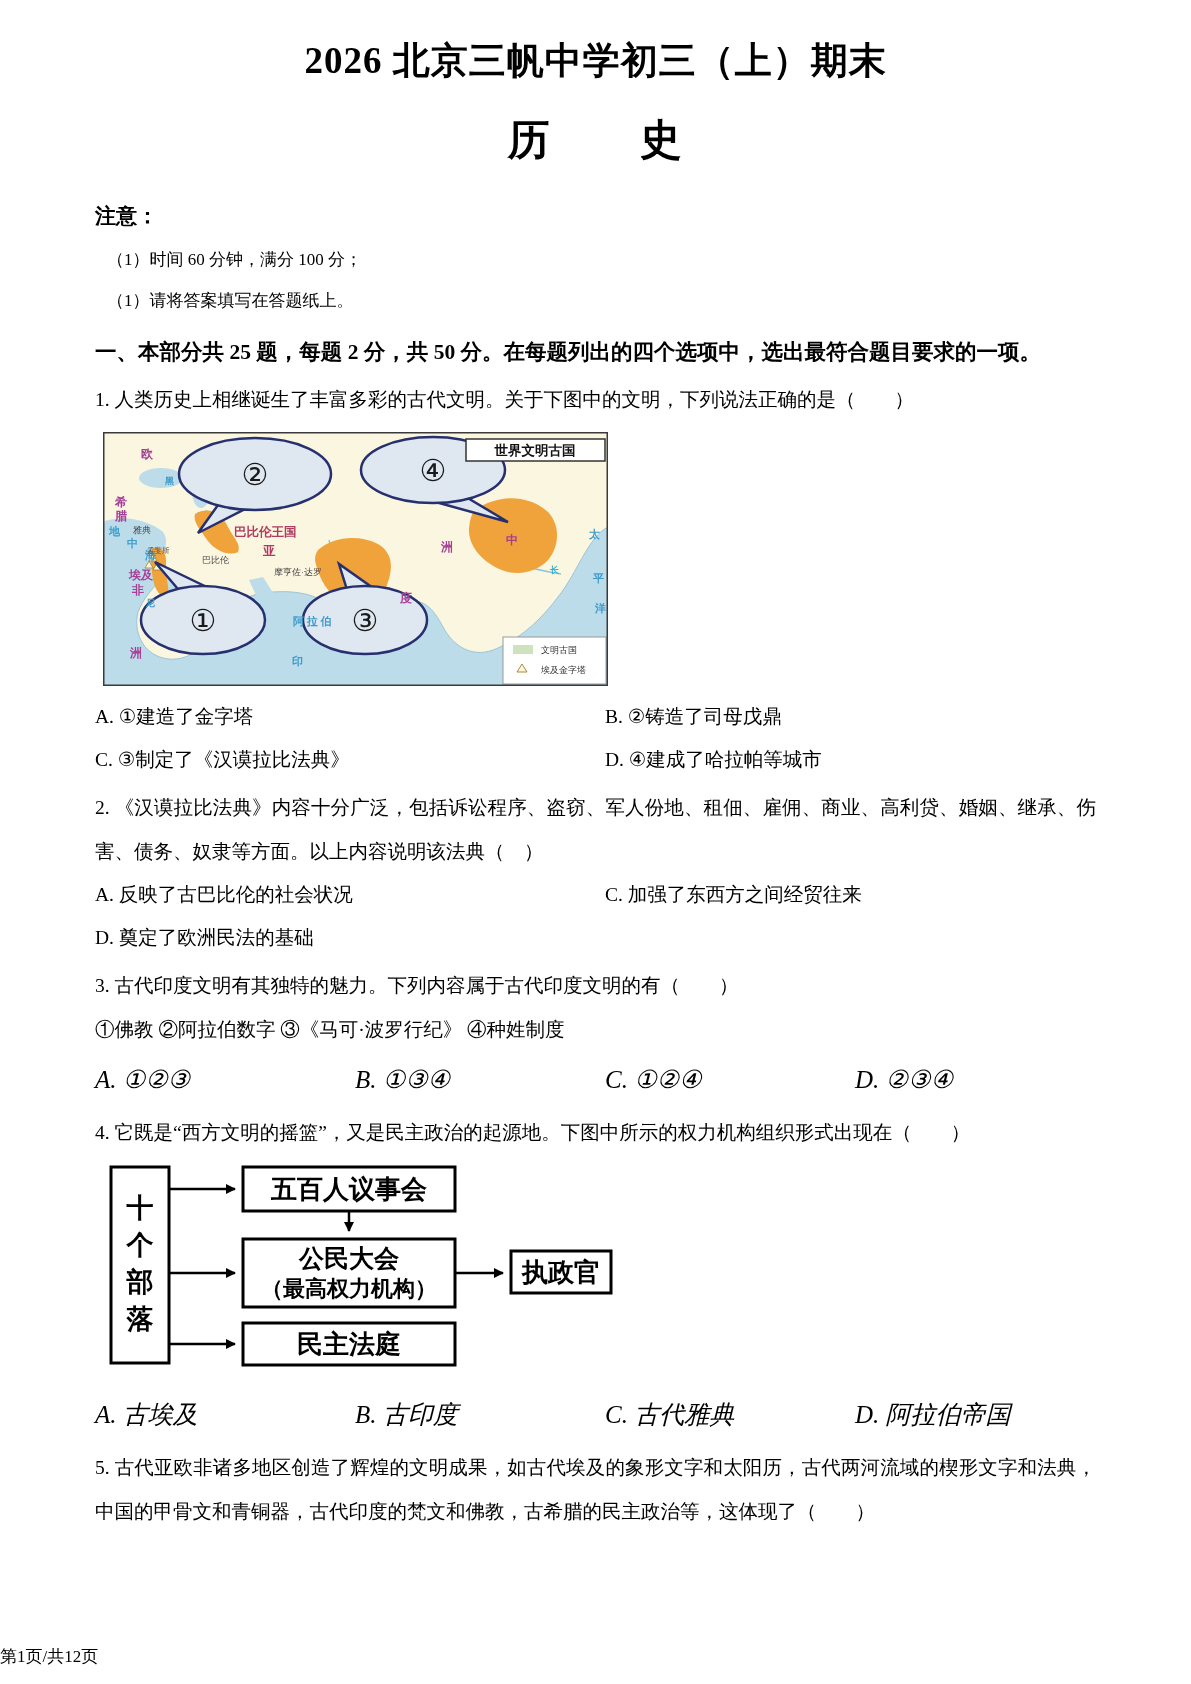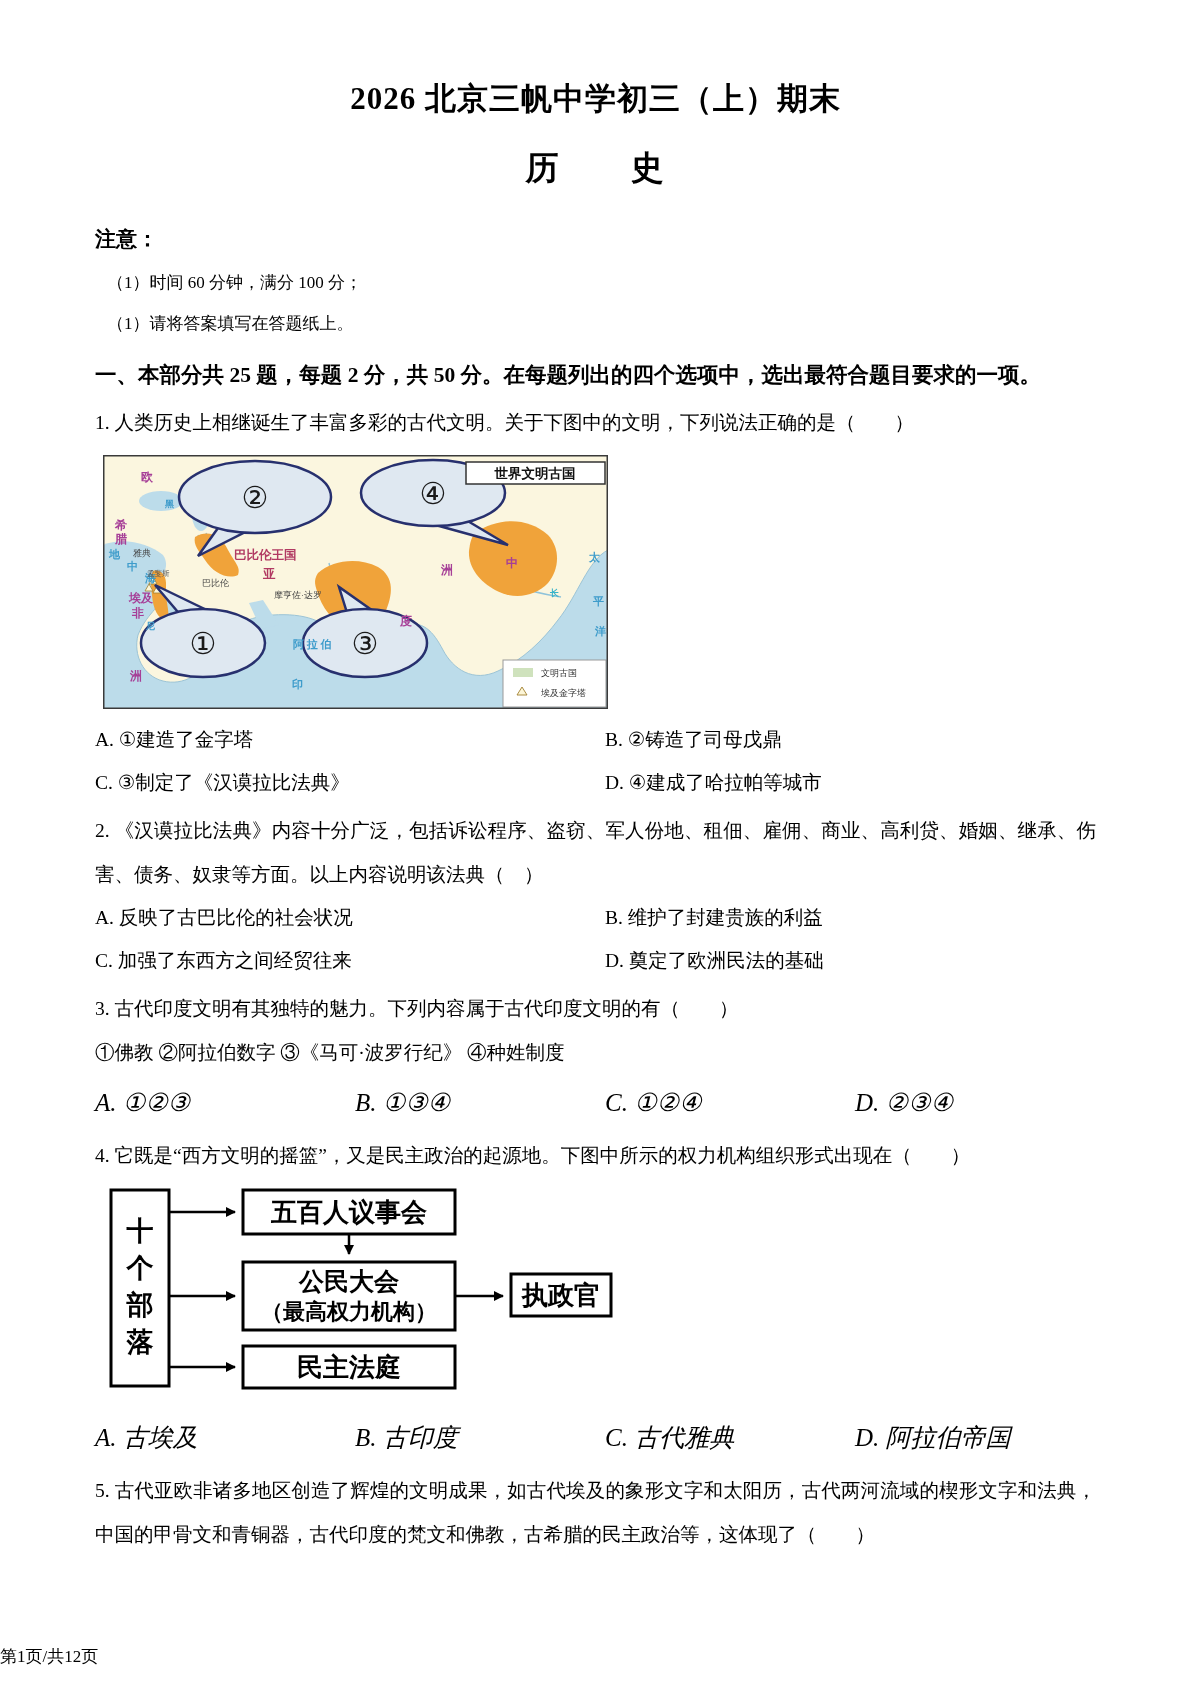--- a/index.html
+++ b/index.html
@@ -1,20 +1,20 @@
 <!DOCTYPE html>
 <html><head>
 <meta charset="utf-8">
 <style>
   html,body{margin:0;padding:0;background:#ffffff;}
   .page{position:relative;width:1191px;height:1684px;background:#fff;overflow:hidden;
         font-family:"Liberation Serif","DejaVu Serif",serif;color:#000;}
   .content{position:absolute;left:95px;top:0;width:1001px;}
-  .doc-title{margin-top:78px;text-align:center;font-size:31px;font-weight:bold;letter-spacing:1px;}
-  .subject-title{margin-top:26px;text-align:center;font-size:33px;font-weight:bold;letter-spacing:2px;}
+  .doc-title{margin-top:36px;text-align:center;font-size:37px;font-weight:bold;letter-spacing:1px;}
+  .subject-title{margin-top:26px;text-align:center;font-size:42px;font-weight:bold;letter-spacing:2px;}
   .notice-label{margin-top:34px;font-size:21px;font-weight:bold;}
   .notice-line{margin-top:18px;font-size:17px;padding-left:12px;}
   .section-header{margin-top:18px;font-size:21.5px;font-weight:bold;line-height:2.05;text-align:justify;}
   .q-text{font-size:19.5px;line-height:2.26;text-align:justify;margin-top:4px;}
   .sub-items{font-size:19.5px;line-height:2.26;}
   .opt2{display:grid;grid-template-columns:510px 1fr;font-size:19.5px;line-height:2.2;}
   .opt4{display:grid;grid-template-columns:260px 250px 250px 1fr;font-size:25px;line-height:2.2;font-style:italic;}
   .figure-wrap{margin:10px 0 6px 8px;}
   .footer{position:absolute;left:0;bottom:16px;width:100%;text-align:left;font-size:17px;}
   
@@ -150,21 +150,20 @@
         <span>B. ②铸造了司母戊鼎</span>
         <span>C. ③制定了《汉谟拉比法典》</span>
         <span>D. ④建成了哈拉帕等城市</span>
       </div>
     </div>
 
     <div>
       <div class="q-text">2. 《汉谟拉比法典》内容十分广泛，包括诉讼程序、盗窃、军人份地、租佃、雇佣、商业、高利贷、婚姻、继承、伤害、债务、奴隶等方面。以上内容说明该法典（　）</div>
       <div class="opt2">
         <span>A. 反映了古巴比伦的社会状况</span>
-        <span>B. 维护了封建贵族的利益</span>
         <span>C. 加强了东西方之间经贸往来</span>
         <span>D. 奠定了欧洲民法的基础</span>
       </div>
     </div>
 
     <div>
       <div class="q-text">3. 古代印度文明有其独特的魅力。下列内容属于古代印度文明的有（　　）</div>
       <div class="sub-items">①佛教 ②阿拉伯数字 ③《马可·波罗行纪》 ④种姓制度</div>
       <div class="opt4">
         <span>A. ①②③</span>

